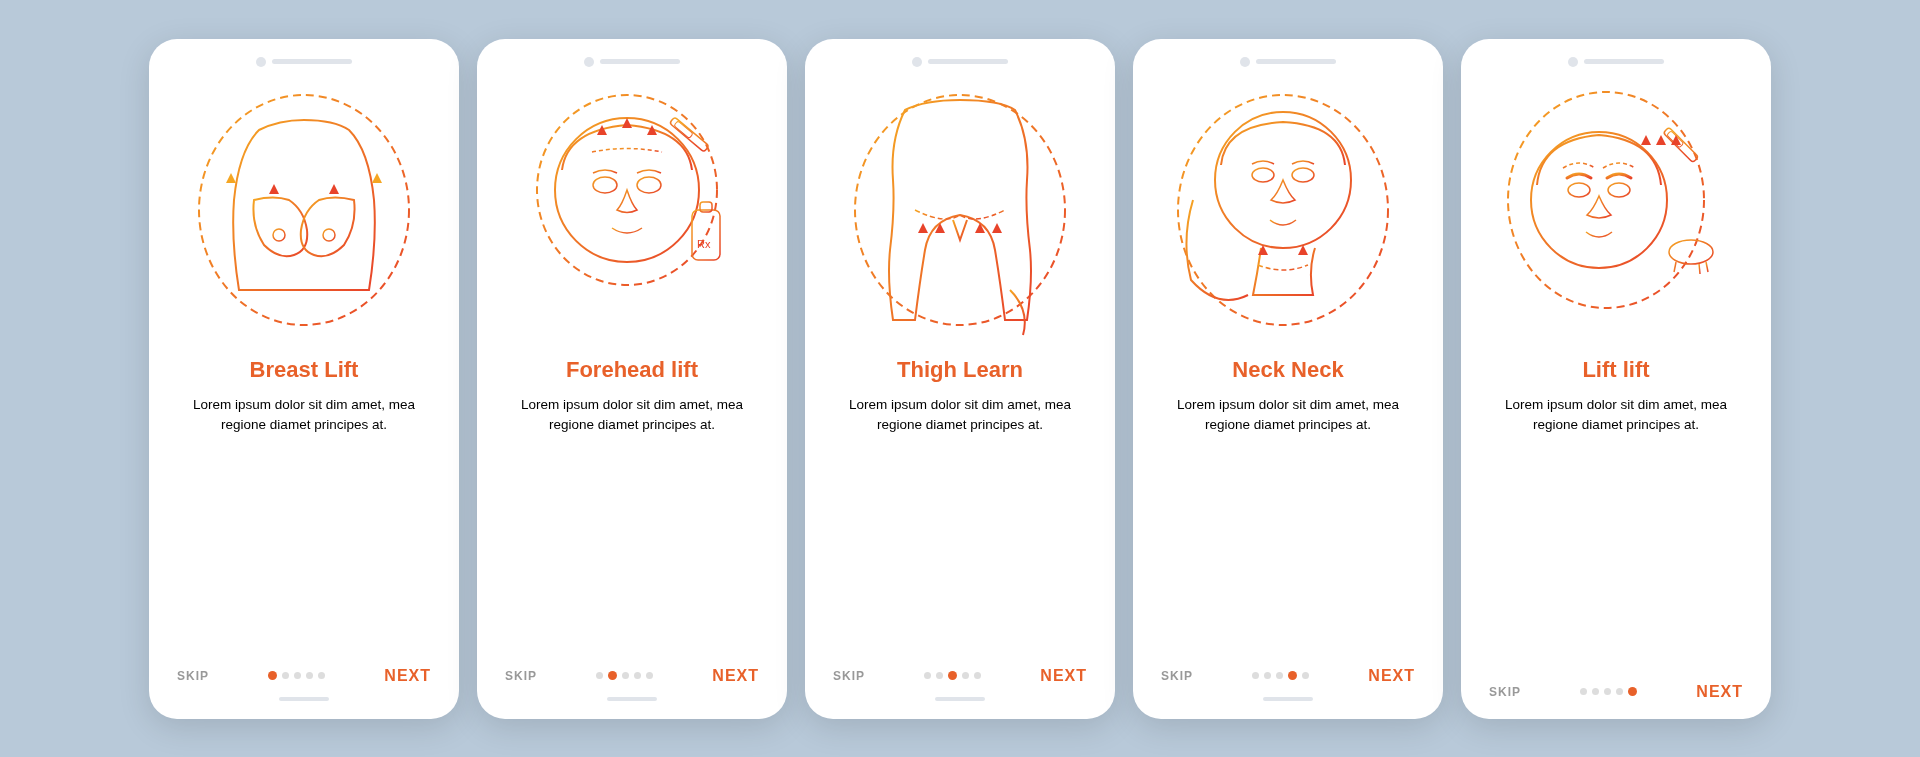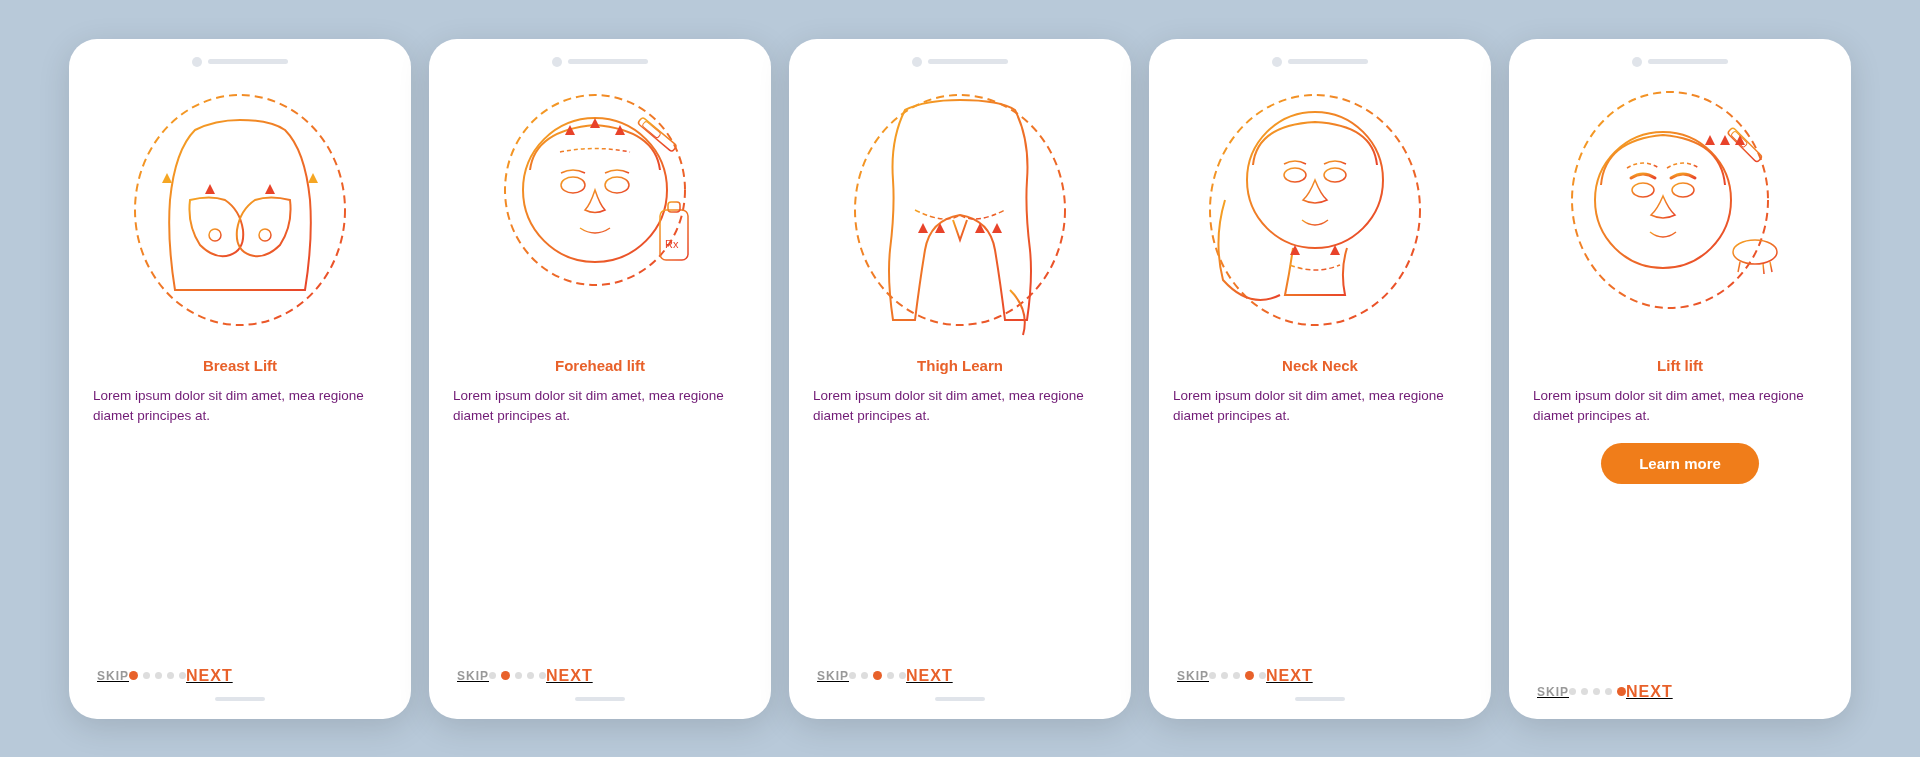--- a/index.html
+++ b/index.html
@@ -17,21 +17,21 @@
 
     .cards-container {
       display: flex;
       gap: 18px;
       align-items: center;
       justify-content: center;
       padding: 30px 40px;
     }
 
     .card {
-      width: 342px;
+      width: 310px;
       min-height: 680px;
       background: #ffffff;
       border-radius: 28px;
       box-shadow: 0 8px 32px rgba(0,0,0,0.13);
       display: flex;
       flex-direction: column;
       align-items: center;
       padding: 18px 18px 18px 18px;
       position: relative;
     }
@@ -70,32 +70,33 @@
       margin-bottom: 8px;
     }
 
     .card-illustration svg {
       width: 250px;
       height: 260px;
     }
 
     
     .card-title {
-      font-size: 15px;
+      font-size: 22px;
       font-weight: 600;
       color: #e8612a;
       text-align: center;
       margin-bottom: 12px;
       margin-top: 4px;
     }
 
     
     .card-desc {
       font-size: 13.5px;
-      color: #701a75;
+      color: #000000;
+      text-align: center;
       line-height: 1.55;
       margin-bottom: 16px;
       padding: 0 6px;
     }
 
     
     .learn-more-btn {
       background: #f07d1a;
       color: #fff;
       border: none;
@@ -104,25 +105,24 @@
       font-size: 15px;
       font-weight: 600;
       cursor: pointer;
       margin-bottom: 14px;
     }
 
     
     .card-nav {
       display: flex;
       align-items: center;
-      justify-content: flex-start;
+      justify-content: space-between;
       width: 100%;
       margin-top: auto;
       padding: 0 10px;
-      text-decoration: underline;
     }
 
     .nav-skip {
       font-size: 12px;
       font-weight: 700;
       color: #999;
       letter-spacing: 1px;
     }
 
     .nav-next {
@@ -459,21 +459,20 @@
         <line x1="155" y1="85" x2="155" y2="62" stroke="url(#og5)" stroke-width="2"></line>
         <polygon points="155,55 150,65 160,65" fill="#e8432a"></polygon>
         <line x1="170" y1="85" x2="170" y2="62" stroke="url(#og5)" stroke-width="2"></line>
         <polygon points="170,55 165,65 175,65" fill="#e8432a"></polygon>
         <line x1="185" y1="85" x2="185" y2="62" stroke="url(#og5)" stroke-width="2"></line>
         <polygon points="185,55 180,65 190,65" fill="#e8432a"></polygon>
       </svg>
     </div>
     <div class="card-title">Lift lift</div>
     <div class="card-desc">Lorem ipsum dolor sit dim amet, mea regione diamet principes at.</div>
-    <button class="learn-more-btn">Learn more</button>
     <div class="card-nav">
       <span class="nav-skip">SKIP</span>
       <div class="nav-dots">
         <div class="dot"></div>
         <div class="dot"></div>
         <div class="dot"></div>
         <div class="dot"></div>
         <div class="dot active"></div>
       </div>
       <span class="nav-next">NEXT</span>

